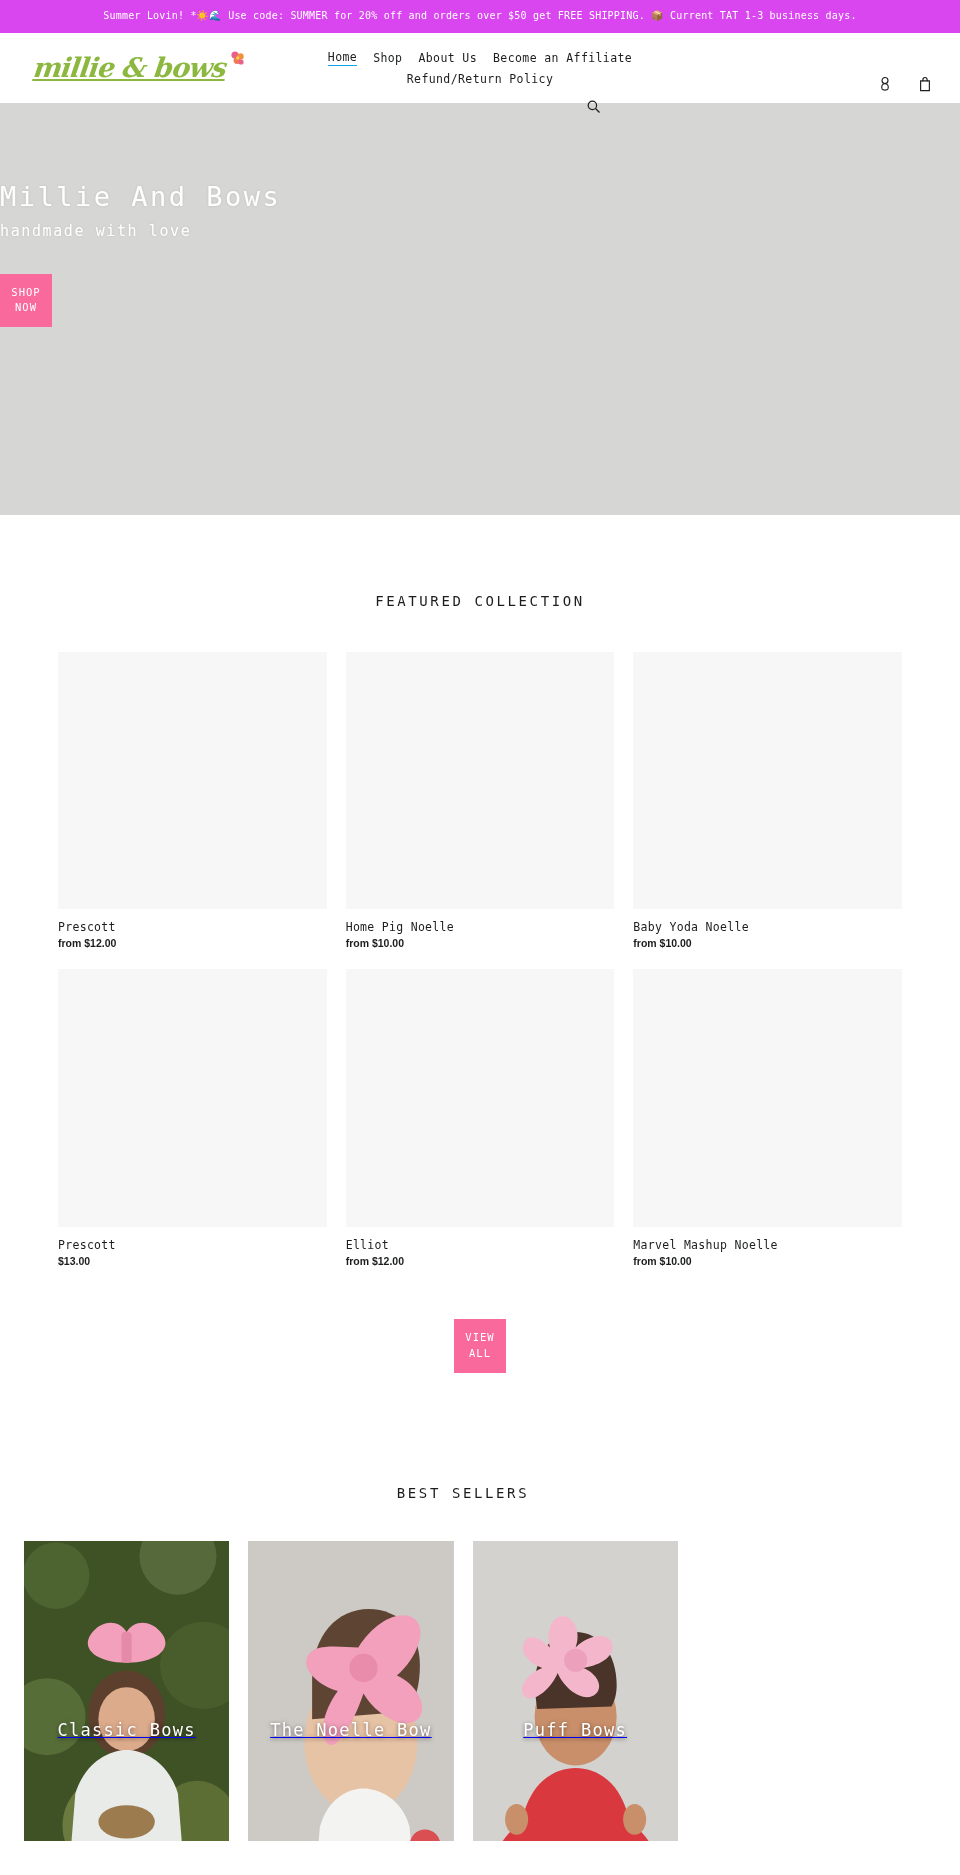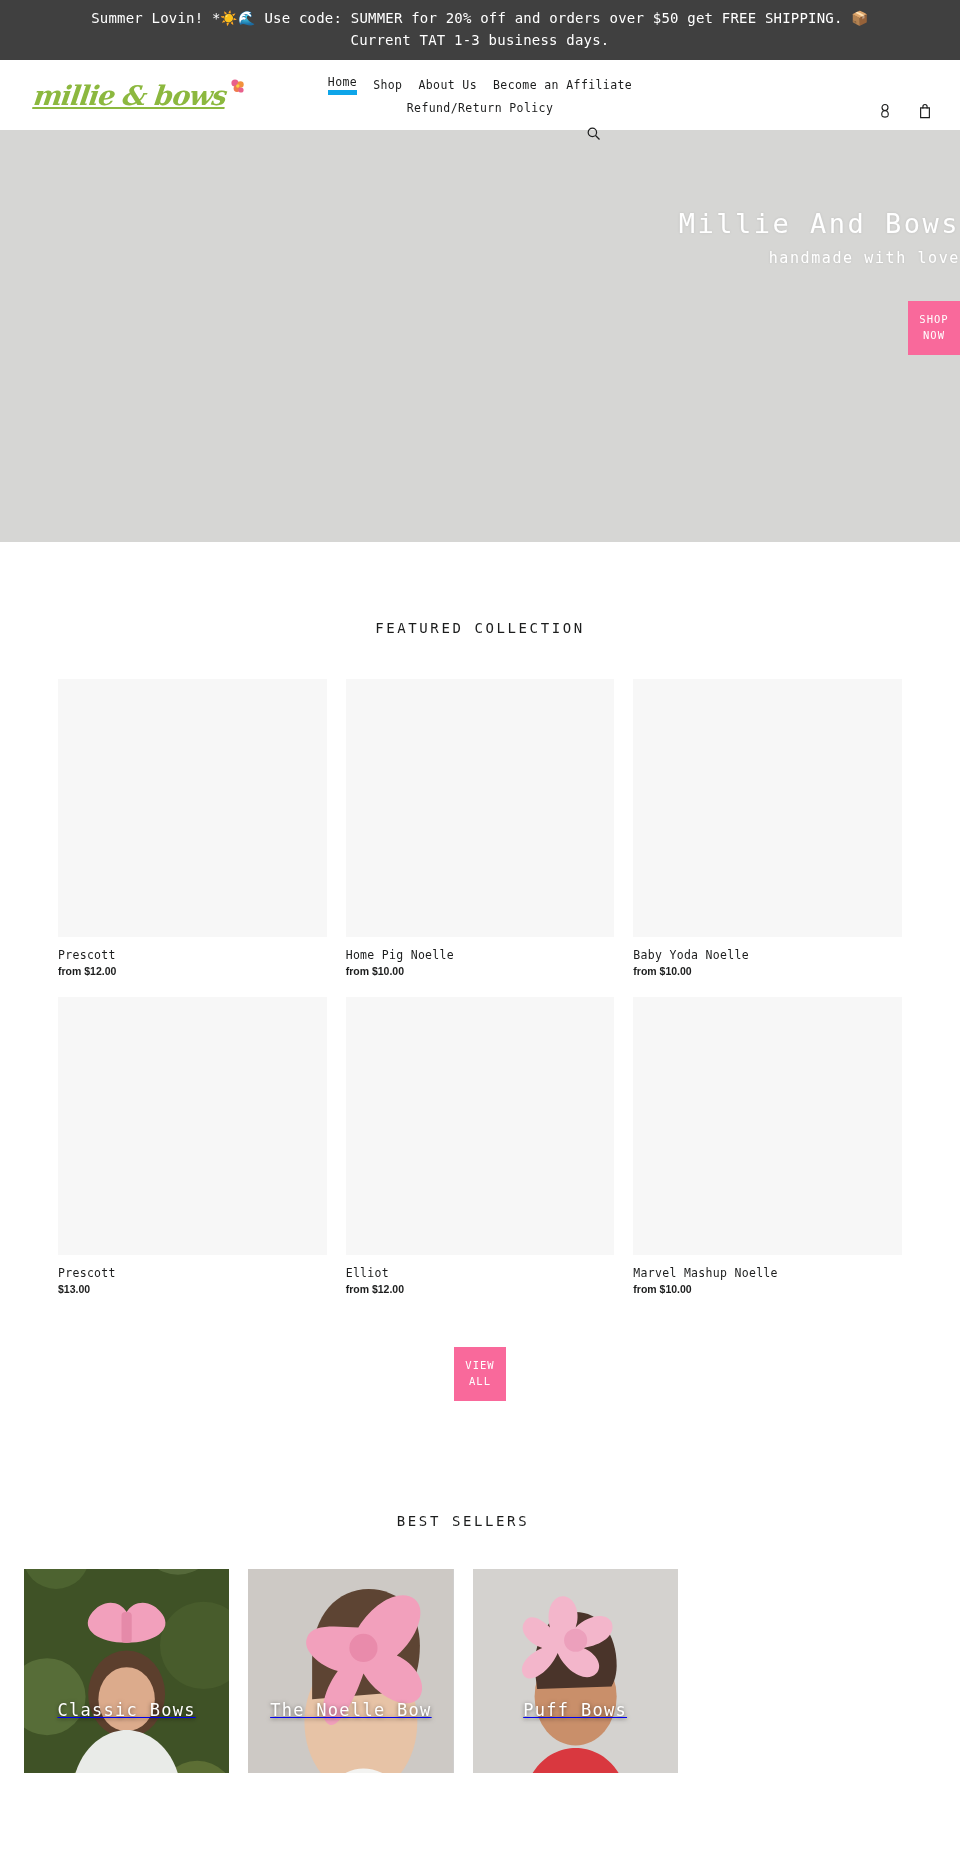--- a/index.html
+++ b/index.html
@@ -6,25 +6,25 @@
   html, body { width: 960px; }
   body {
     font-family: "DejaVu Sans Mono", monospace;
     background: #ffffff;
     color: #1c1d1d;
     -webkit-font-smoothing: antialiased;
   }
 
   
   .announcement {
-    background: #404040;
+    background: #d946ef;
     color: #ffffff;
     text-align: center;
     padding: 8px 60px 9px;
-    font-size: 14px;
+    font-size: 10px;
     line-height: 1.55;
     letter-spacing: .2px;
   }
 
   
   .site-header {
     height: 70px;
     background: #fff;
     display: flex;
     align-items: center;
@@ -63,21 +63,21 @@
     row-gap: 6px;
     pointer-events: auto;
   }
   .nav a {
     font-size: 11.5px;
     color: #1c1d1d;
     text-decoration: none;
     letter-spacing: .4px;
     white-space: nowrap;
   }
-  .nav a.active { border-bottom: 5px solid #0ea5e9; padding-bottom: 1px; }
+  .nav a.active { border-bottom: 1px solid #0ea5e9; padding-bottom: 1px; }
 
   .header-right {
     margin-left: auto;
     display: flex;
     align-items: flex-end;
     gap: 26px;
     height: 100%;
     padding-bottom: 11px;
   }
   .search-btn {
@@ -86,21 +86,21 @@
     top: 66px;
   }
   .icon-btn { background: none; border: 0; cursor: pointer; line-height: 0; color: #1c1d1d; }
 
   
   .hero {
     height: 412px;
     background: #d6d6d4;
     display: flex;
     flex-direction: column;
-    align-items: flex-end;
+    align-items: flex-start;
     padding-top: 78px;
   }
   .hero-title {
     font-size: 27px;
     color: #ffffff;
     letter-spacing: 2.5px;
     text-shadow: 0 0 3px rgba(0,0,0,.10);
     font-weight: normal;
   }
   .hero-sub {
@@ -167,21 +167,21 @@
   
   .best { padding-top: 112px; padding-left: 24px; }
   .grid4 {
     display: grid;
     grid-template-columns: repeat(4, 1fr);
     column-gap: 19px;
     margin-top: 40px;
   }
   .coll-card {
     position: relative;
-    height: 204px;
+    height: 300px;
     overflow: hidden;
     background: #cfcfcf;
     display: flex;
     align-items: center;
     justify-content: center;
   }
   .coll-label {
     position: relative;
     z-index: 2;
     color: #ffffff;

